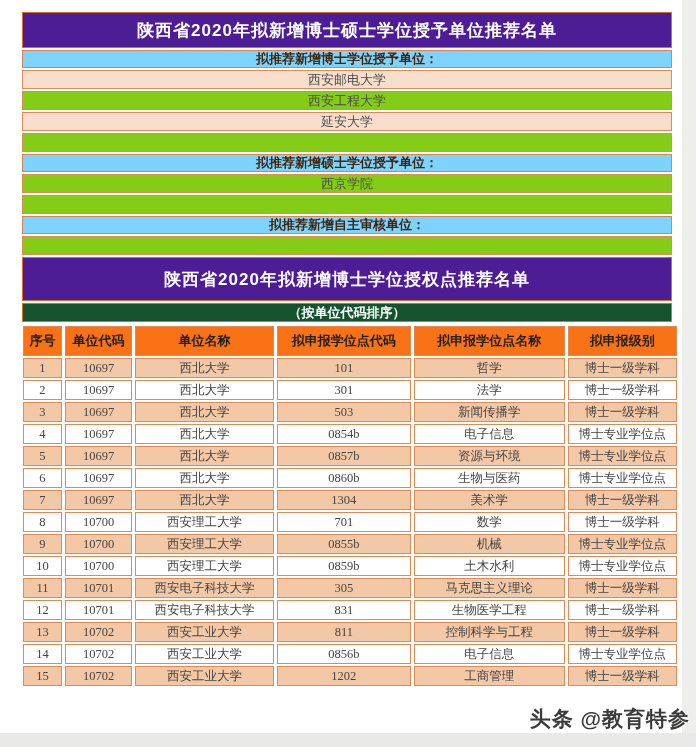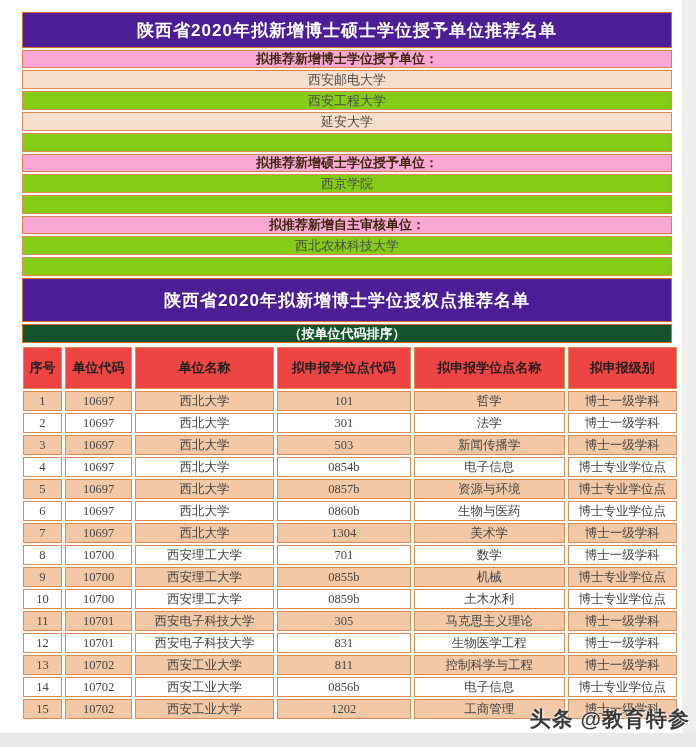--- a/index.html
+++ b/index.html
@@ -16,21 +16,21 @@
   .title-band{
     background:#4c1d95;border:1px solid #d8702a;color:#ffffff;
     font-family:"Liberation Sans","DejaVu Sans",sans-serif;
     font-weight:bold;font-size:17px;text-align:center;
     margin-bottom:2px;display:flex;align-items:center;justify-content:center;
     letter-spacing:1px;
   }
   .h34{height:34px;}
   .h42{height:42px;}
   .sub-band{
-    background:#f9a8d4;border:1px solid #da8350;color:#40250f;
+    background:#7dd3fc;border:1px solid #da8350;color:#40250f;
     font-weight:bold;font-size:13px;text-align:center;
     height:16px;line-height:16px;margin-bottom:2px;
   }
   .sort-band{
     background:#14532d;border:1px solid #d8702a;color:#ffffff;
     font-weight:bold;font-size:13px;text-align:center;
     height:17px;line-height:17px;margin-bottom:2px;
     font-family:"Liberation Sans","DejaVu Sans",sans-serif;
   }
   .unit-row{
@@ -40,22 +40,22 @@
   }
   .unit-list.alt .unit-row:nth-child(odd){background:#f8dfcd;}
   table.points{
     border-collapse:separate;border-spacing:3px 2px;
     width:660px;table-layout:fixed;margin-left:-2px;
   }
   table.points th, table.points td{
     border:1px solid #dd8a55;text-align:center;overflow:hidden;white-space:nowrap;
   }
   table.points th{
-    background:#ef4444;color:#1f1f1f;font-size:13px;font-weight:bold;
-    height:28px;padding:6px 1px;
+    background:#f97316;color:#1f1f1f;font-size:13px;font-weight:bold;
+    height:28px;padding:0 1px;
   }
   table.points td{
     background:#ffffff;color:#454545;font-size:12.5px;height:18px;padding:0 1px;
   }
   table.points tbody tr:nth-child(odd) td{background:#f3c8a6;}
   .c1{width:6.1%;}.c2{width:10.5%;}.c3{width:21.7%;}
   .c4{width:21.0%;}.c5{width:23.6%;}.c6{width:17.1%;}
   .watermark{
     position:absolute;right:6px;top:705px;z-index:5;
     font-family:"Liberation Sans","DejaVu Sans",sans-serif;
@@ -84,21 +84,20 @@
 
   <div class="sub-band">拟推荐新增硕士学位授予单位：</div>
   <div class="unit-list">
       <div class="unit-row">西京学院</div>
       <div class="unit-row">&nbsp;</div>
     </div>
 
 
   <div class="sub-band">拟推荐新增自主审核单位：</div>
   <div class="unit-list">
-      <div class="unit-row">西北农林科技大学</div>
       <div class="unit-row">&nbsp;</div>
     </div>
 
   <div class="title-band h42">陕西省2020年拟新增博士学位授权点推荐名单</div>
   <div class="sort-band">（按单位代码排序）</div>
 
   <table class="points">
     <colgroup>
       <col class="c1">
         <col class="c2">

